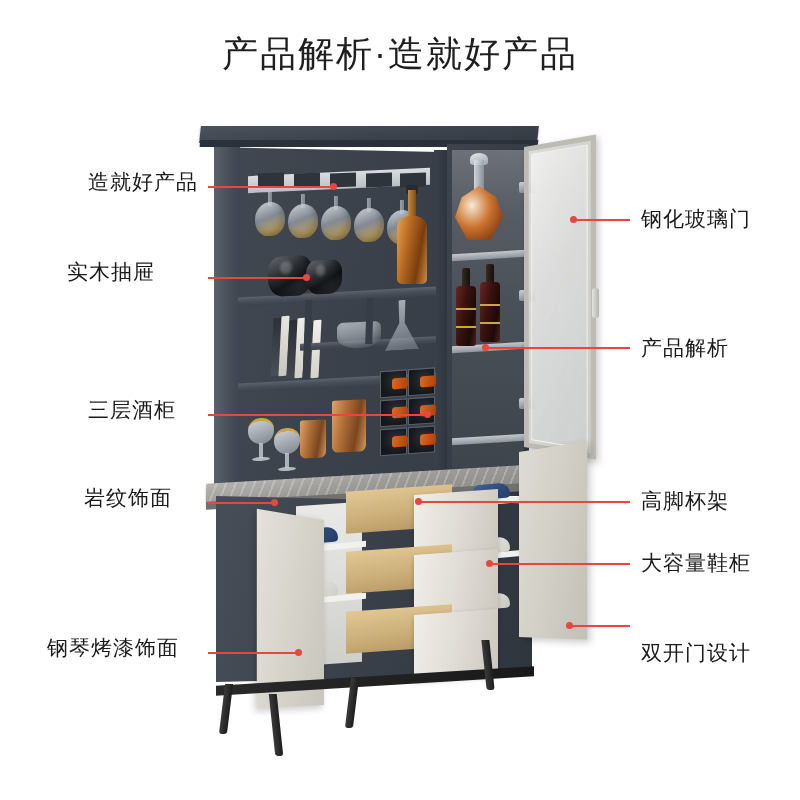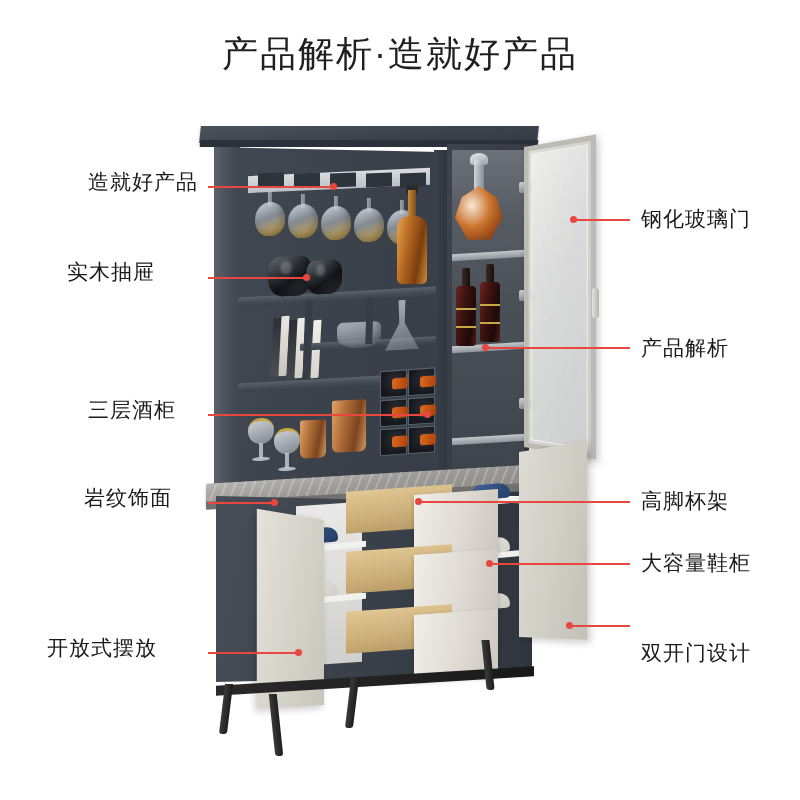--- a/index.html
+++ b/index.html
@@ -488,21 +488,21 @@
   <div class="dot" style="left:303px;top:274px"></div>
 
   <div class="label left" style="left:88px;top:399px">三层酒柜</div>
   <div class="leader" style="left:208px;top:414px;width:220px"></div>
   <div class="dot" style="left:424px;top:411px"></div>
 
   <div class="label left" style="left:84px;top:487px">岩纹饰面</div>
   <div class="leader" style="left:208px;top:502px;width:67px"></div>
   <div class="dot" style="left:271px;top:499px"></div>
 
-  <div class="label left" style="left:47px;top:637px">开放式摆放</div>
+  <div class="label left" style="left:47px;top:637px">钢琴烤漆饰面</div>
   <div class="leader" style="left:208px;top:652px;width:90px"></div>
   <div class="dot" style="left:295px;top:649px"></div>
 
   <div class="label right" style="left:641px;top:208px">钢化玻璃门</div>
   <div class="leader" style="left:575px;top:219px;width:55px"></div>
   <div class="dot" style="left:570px;top:216px"></div>
 
   <div class="label right" style="left:641px;top:337px">产品解析</div>
   <div class="leader" style="left:487px;top:347px;width:143px"></div>
   <div class="dot" style="left:482px;top:344px"></div>

